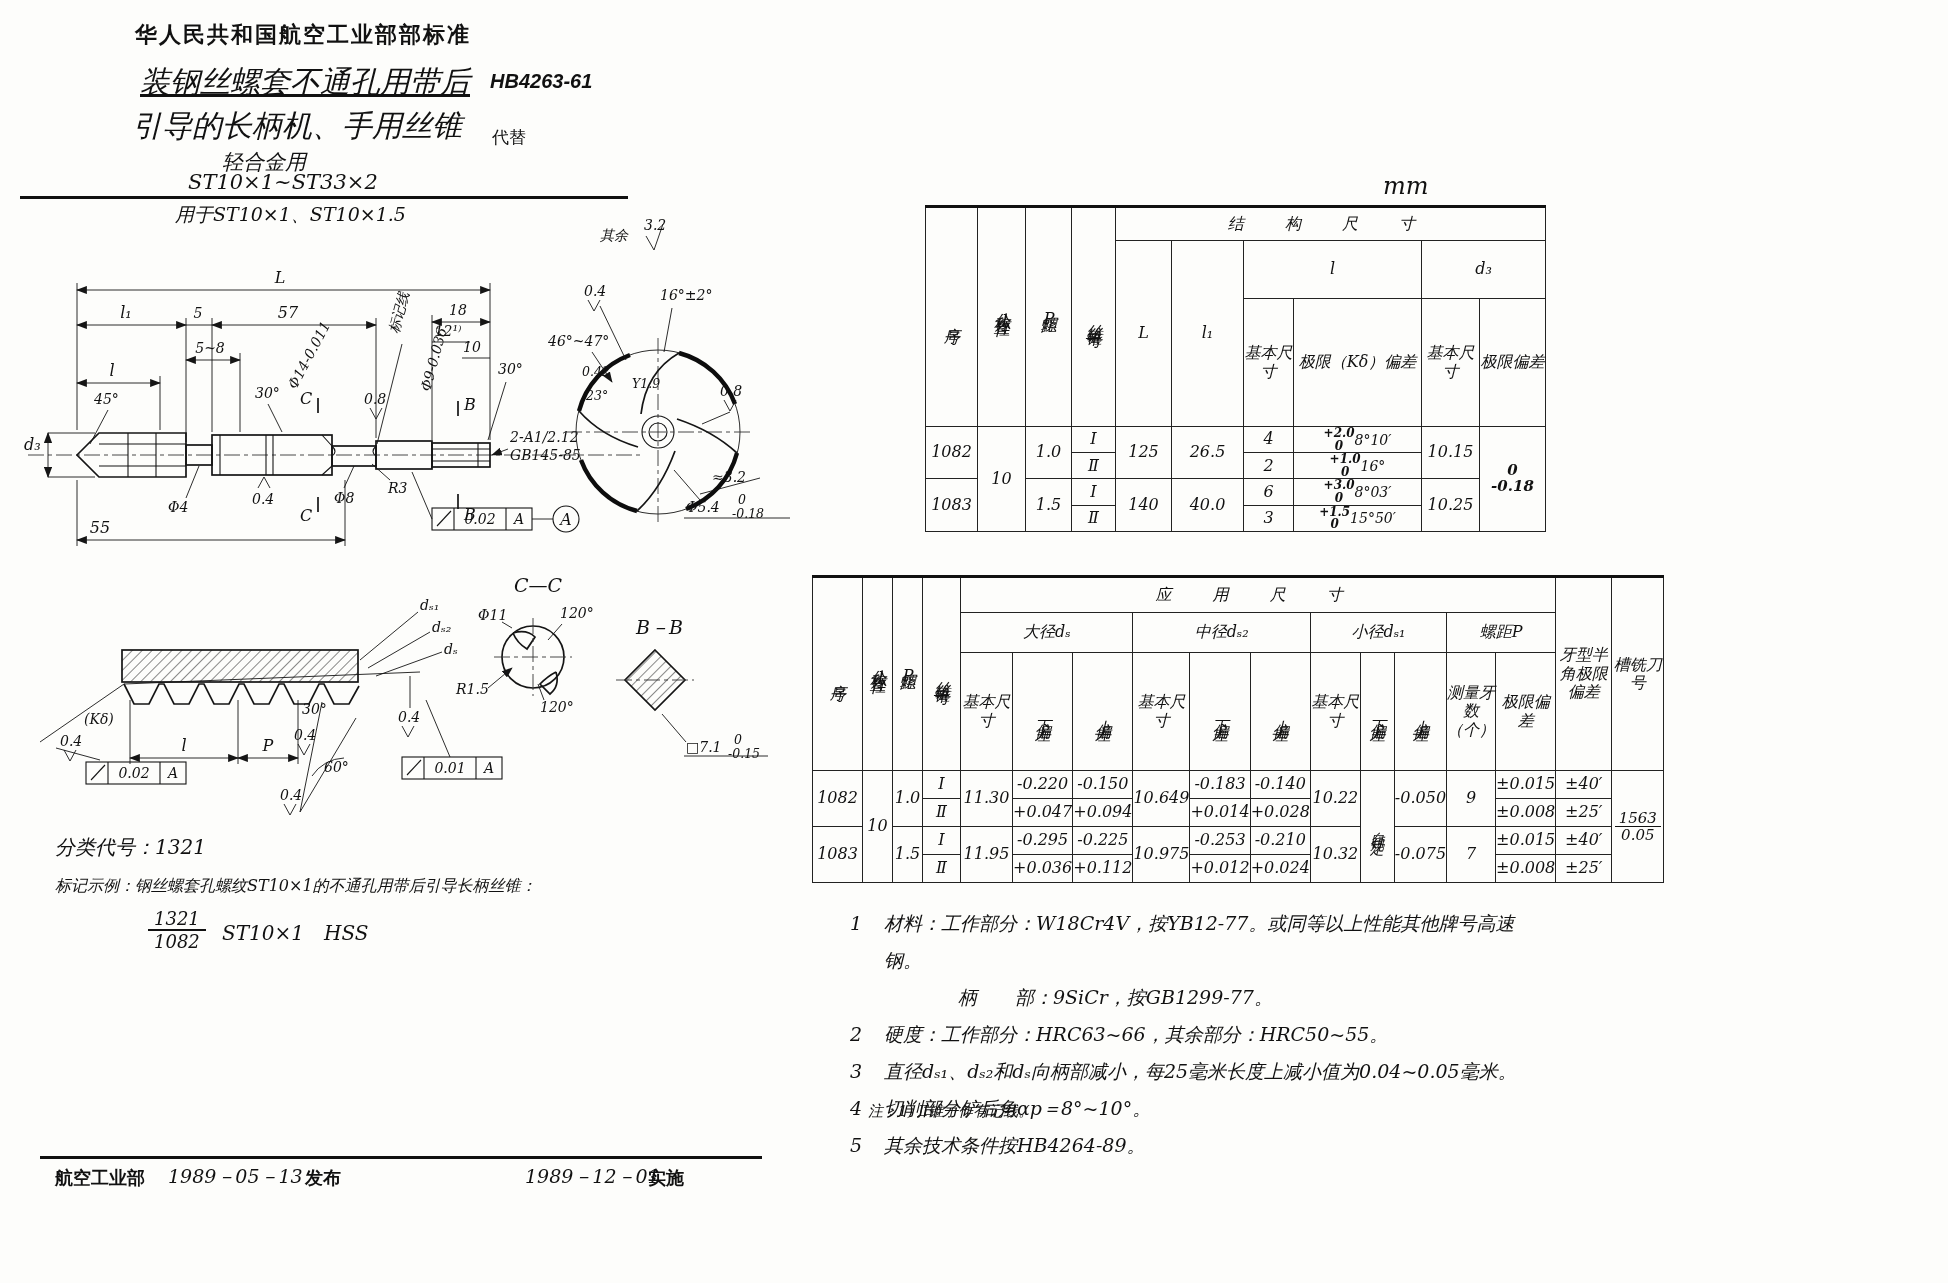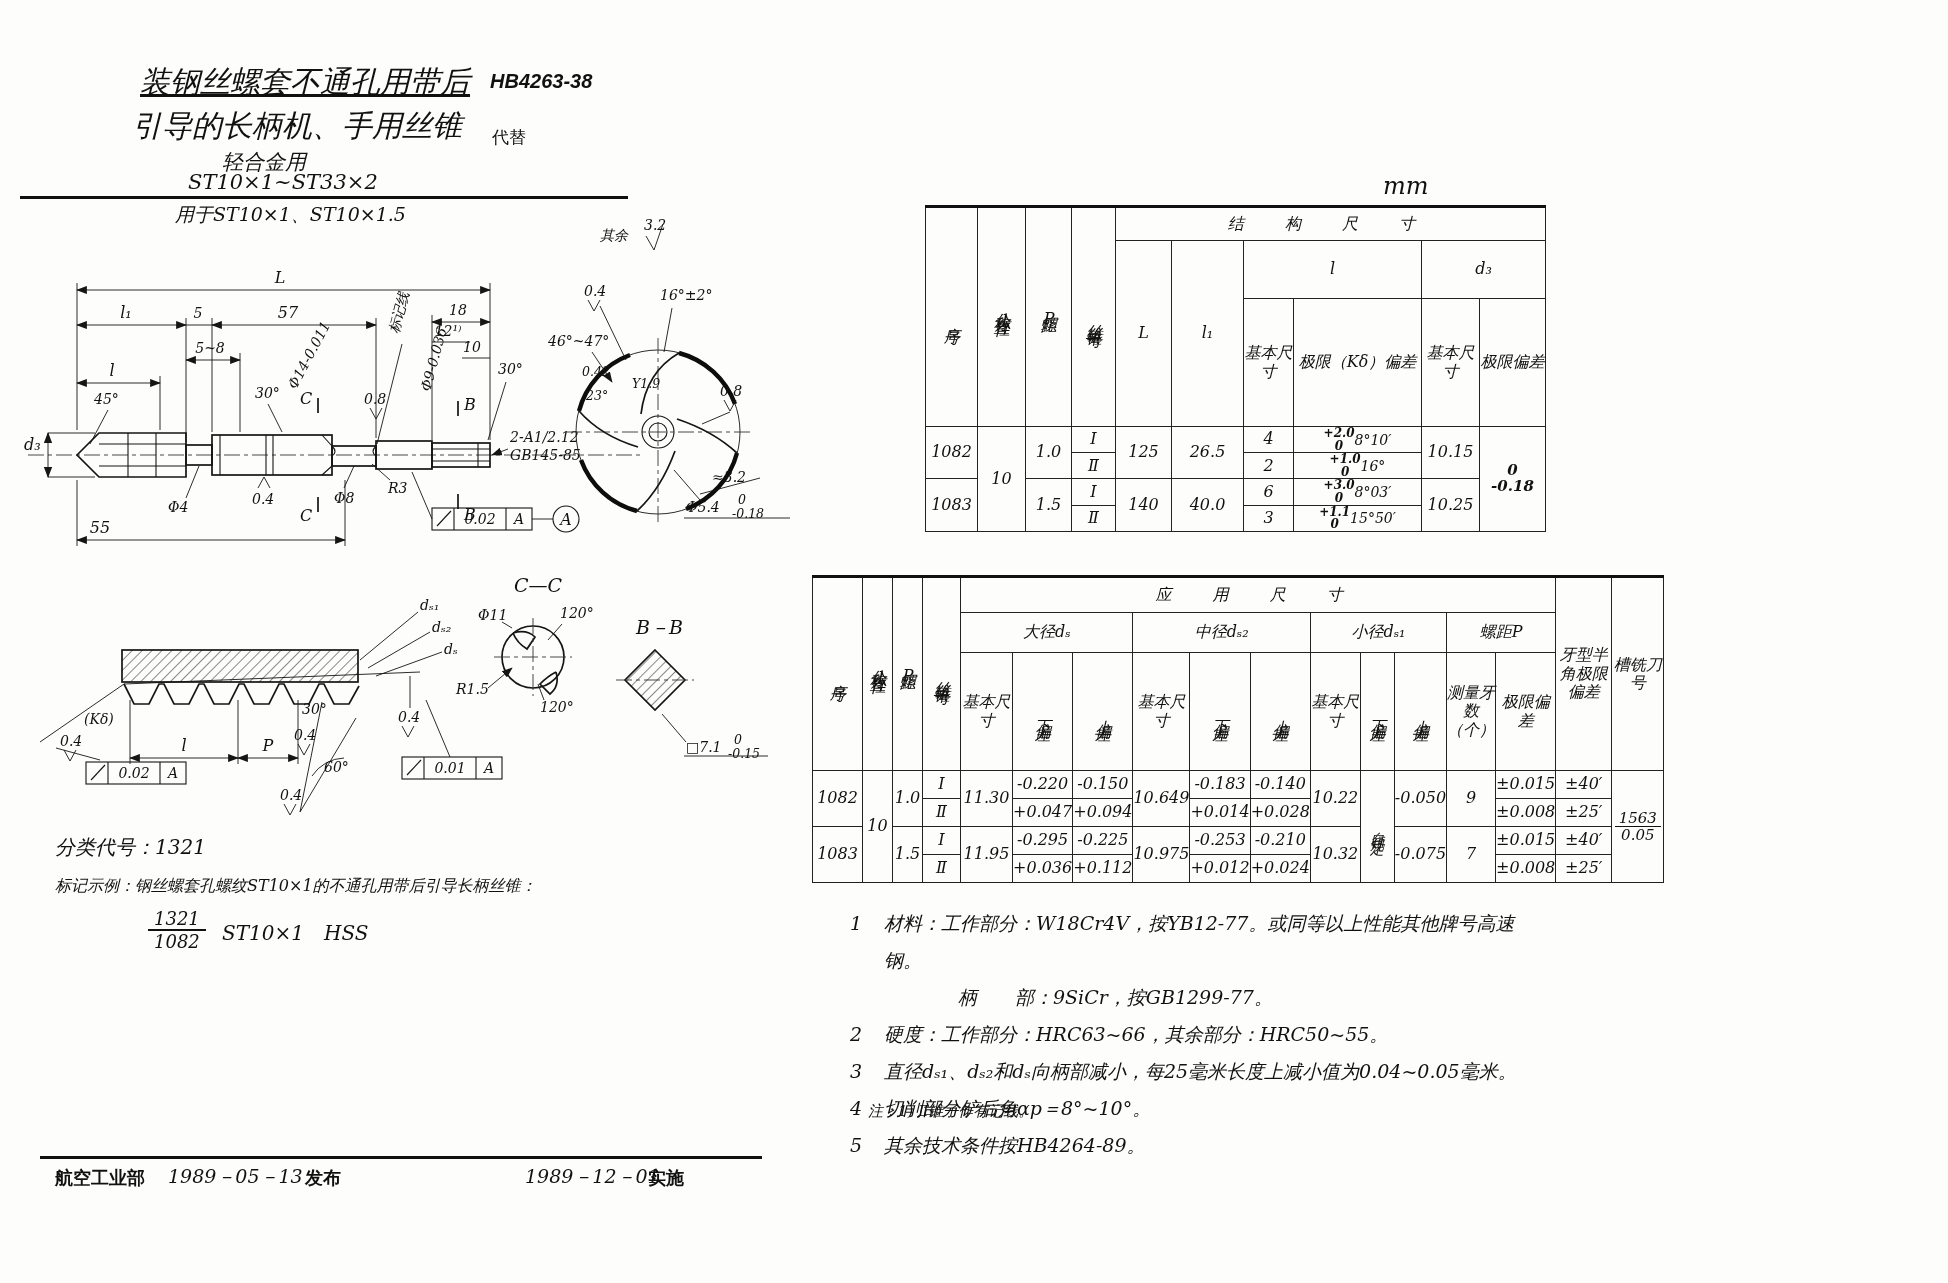--- a/index.html
+++ b/index.html
@@ -36,27 +36,28 @@
   text.dt{font-family:"DejaVu Serif",serif;font-style:italic;font-size:16px;fill:#111;}
   text.sm{font-size:12.5px;}
   text.md{font-size:14px;}
   text.cn{font-style:italic;font-size:14px;}
   text.mid{text-anchor:middle;}
 </style>
 </head>
 <body>
 <div id="page">
 
+<div class="abs print" style="left:135px;top:20px;font-size:22px;letter-spacing:2px;">华人民共和国航空工业部部标准</div>
 <div class="abs hw" style="left:140px;top:62px;font-size:30px;text-decoration:underline;">装钢丝螺套不通孔用带后</div>
 <div class="abs hw" style="left:132px;top:106px;font-size:30px;">引导的长柄机、手用丝锥</div>
 <div class="abs hw" style="left:222px;top:148px;font-size:21px;">轻合金用</div>
 <div class="abs hw" style="left:188px;top:170px;font-size:21px;">ST10×1~ST33×2</div>
 <div class="abs rule" style="left:20px;top:196px;width:608px;height:3px;"></div>
 <div class="abs hw" style="left:175px;top:202px;font-size:19px;">用于ST10×1、ST10×1.5</div>
-<div class="abs hw print" style="left:490px;top:70px;font-size:20px;font-style:italic;">HB4263-38</div>
+<div class="abs hw print" style="left:490px;top:70px;font-size:20px;font-style:italic;">HB4263-61</div>
 <div class="abs print" style="left:492px;top:126px;font-size:17px;font-weight:normal;">代替</div>
 <div class="abs hw" style="left:1383px;top:172px;font-size:24px;">mm</div>
 
 <svg class="abs" style="left:0;top:0;" width="1948" height="1283" viewBox="0 0 1948 1283">
   <defs>
     <pattern id="hatch" width="7" height="7" patternUnits="userSpaceOnUse" patternTransform="rotate(45)">
       <line x1="0" y1="0" x2="0" y2="7" stroke="#151515" stroke-width="1"></line>
     </pattern>
     <marker id="arr" markerWidth="13" markerHeight="9" refX="11" refY="4.5" orient="auto-start-reverse">
       <path d="M0,0 L12,4.5 L0,9 Z" fill="#151515"></path>
@@ -349,21 +350,21 @@
     <td>Ⅰ</td>
     <td rowspan="2">140</td>
     <td rowspan="2">40.0</td>
     <td>6</td>
     <td><span class="frac"><span>+3.0</span><span>0</span></span><span class="ang">8°03′</span></td>
     <td rowspan="2">10.25</td>
   </tr>
   <tr style="height:26px;">
     <td>Ⅱ</td>
     <td>3</td>
-    <td><span class="frac"><span>+1.1</span><span>0</span></span><span class="ang">15°50′</span></td>
+    <td><span class="frac"><span>+1.5</span><span>0</span></span><span class="ang">15°50′</span></td>
   </tr>
 </tbody>
     </table>
 
 <table class="t abs" style="left:812px;top:575px;">
   <colgroup>
     <col style="width:50px">
         <col style="width:30px">
         <col style="width:30px">
         <col style="width:38px">

